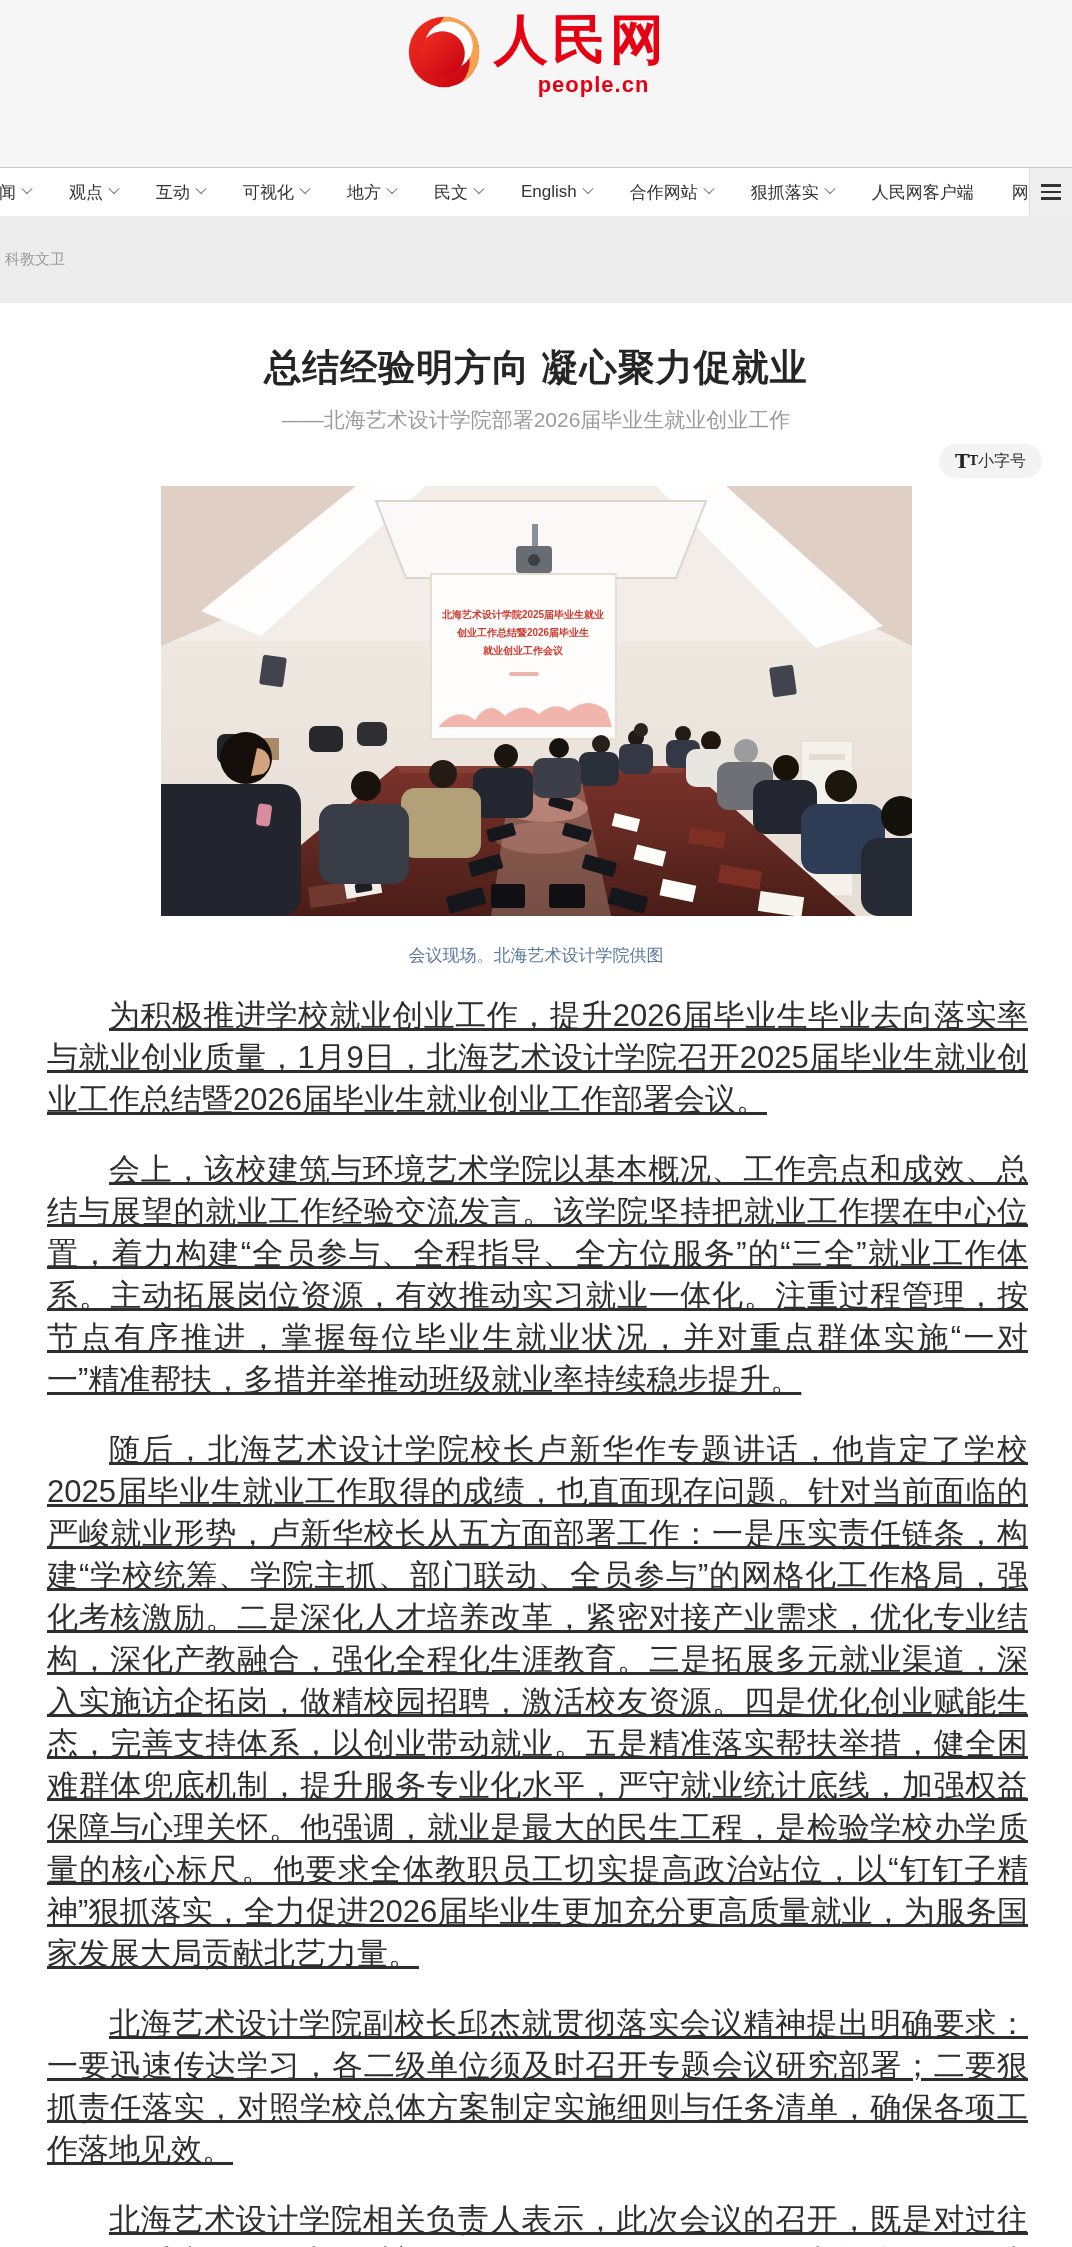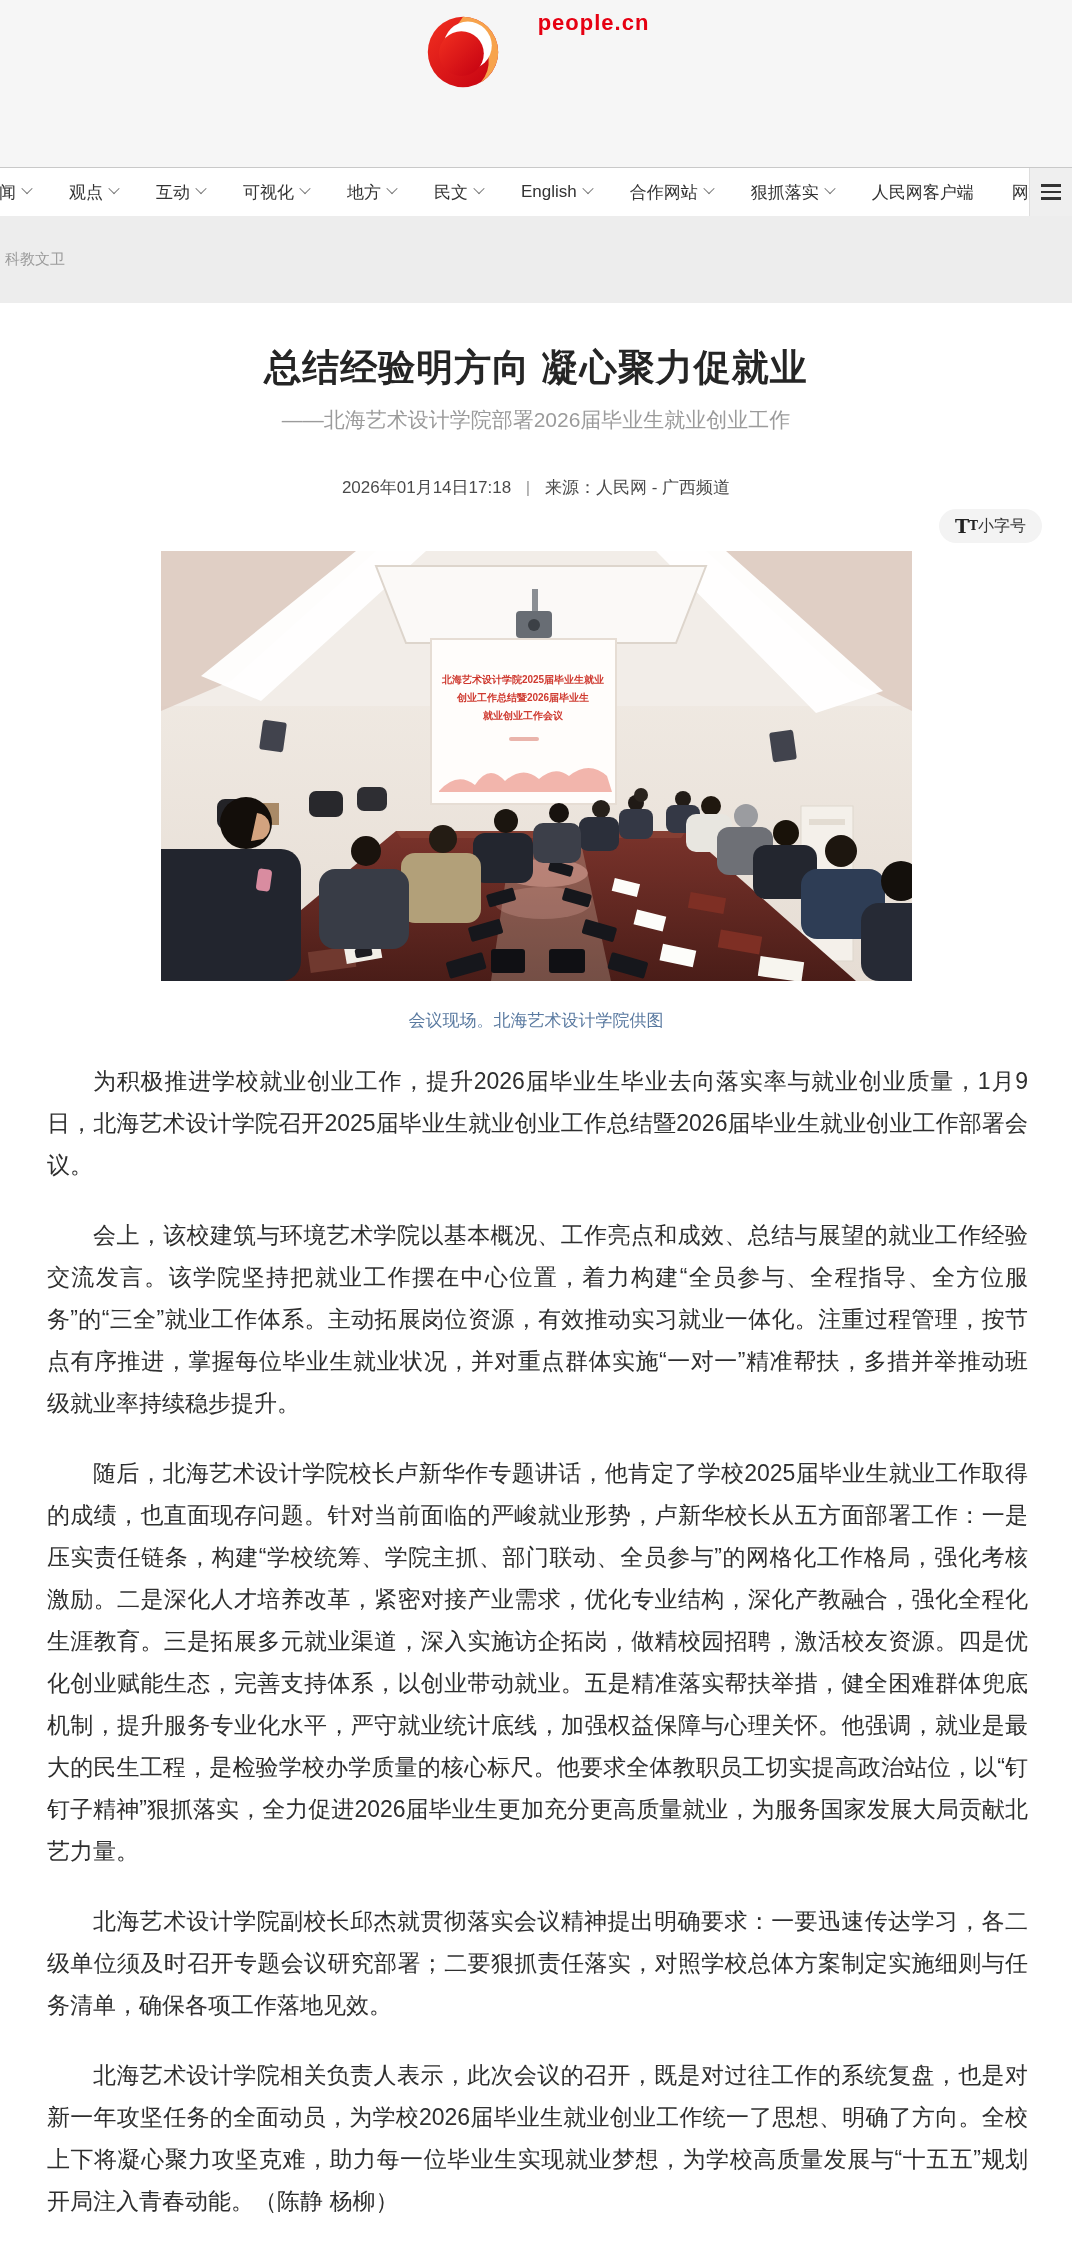--- a/index.html
+++ b/index.html
@@ -35,21 +35,21 @@
   .tools-row{display:flex;justify-content:flex-end;margin:10px 30px 0 0;height:34px;}
   .font-size-pill{background:#f3f3f3;border-radius:17px;height:34px;display:inline-flex;align-items:center;padding:0 16px;cursor:pointer;}
   .t-big{font-family:"DejaVu Serif","Liberation Serif",serif;font-weight:bold;font-size:19px;color:#222;}
   .t-small{font-family:"DejaVu Serif","Liberation Serif",serif;font-weight:bold;font-size:12px;color:#222;}
   .pill-label{font-size:16px;color:#333;}
 
   .photo-wrap{display:flex;justify-content:center;margin-top:8px;}
   .photo-caption{text-align:center;font-size:17px;color:#5a7aa0;margin-top:28px;font-family:"DejaVu Serif","Liberation Serif",serif;}
 
   .article-body{margin:28px 44px 0 47px;}
-  .article-body p{font-size:23px;line-height:42px;color:#2e2e2e;text-align:justify;text-indent:2em;margin:0 0 28px 0;}
+  .article-body p{font-size:31px;line-height:42px;color:#2e2e2e;text-align:justify;text-indent:2em;margin:0 0 28px 0;text-decoration:underline;}
   .editor-note{text-align:right;font-size:15px;color:#808080;margin:14px 44px 0 0;padding-bottom:24px;}
 </style>
 </head>
 <body>
 
 <div class="site-header">
   <div class="logo-wrap">
     <div class="logo-inner">
       <svg class="logo-mark" viewBox="0 0 100 100">
         <defs>
@@ -57,20 +57,21 @@
             <stop offset="0" stop-color="#f23020"></stop>
               <stop offset="1" stop-color="#c40011"></stop>
           </linearGradient>
         </defs>
         <circle cx="50" cy="50" r="44" fill="url(#lgRed)"></circle>
         <path d="M50,6 a44,44 0 0 1 44,44 a44,44 0 0 1 -22,38 a40,40 0 0 0 10,-30 a40,40 0 0 0 -40,-40 z" fill="#f7a34c"></path>
         <circle cx="56" cy="42" r="30" fill="#ffffff"></circle>
         <circle cx="48" cy="52" r="28" fill="url(#lgRed)"></circle>
       </svg>
       <div class="logo-texts">
+        <div class="logo-cn">人民网</div>
         <div class="logo-en">people.cn</div>
       </div>
     </div>
   </div>
 </div>
 
 <div class="nav-bar">
   <div class="nav-items">
     <a class="nav-item">
         <span>新闻</span>
@@ -124,25 +125,20 @@
 </div>
 
 <div class="channel-band">
   <span class="channel-label">科教文卫</span>
 </div>
 
 <div class="article">
   <h1 class="article-title" style="margin:0;">总结经验明方向 凝心聚力促就业</h1>
   <div class="article-subtitle">——北海艺术设计学院部署2026届毕业生就业创业工作</div>
 
-  <div class="article-meta">
-    <span>2026年01月14日17:18</span>
-    <span class="sep">|</span>
-    <span>来源：人民网 - 广西频道</span>
-  </div>
 
   <div class="tools-row">
     <span class="font-size-pill">
       <span class="t-big">T</span>
       <span class="t-small">T</span>
       <span class="pill-label">小字号</span>
     </span>
   </div>
 
   <div class="photo-wrap">

